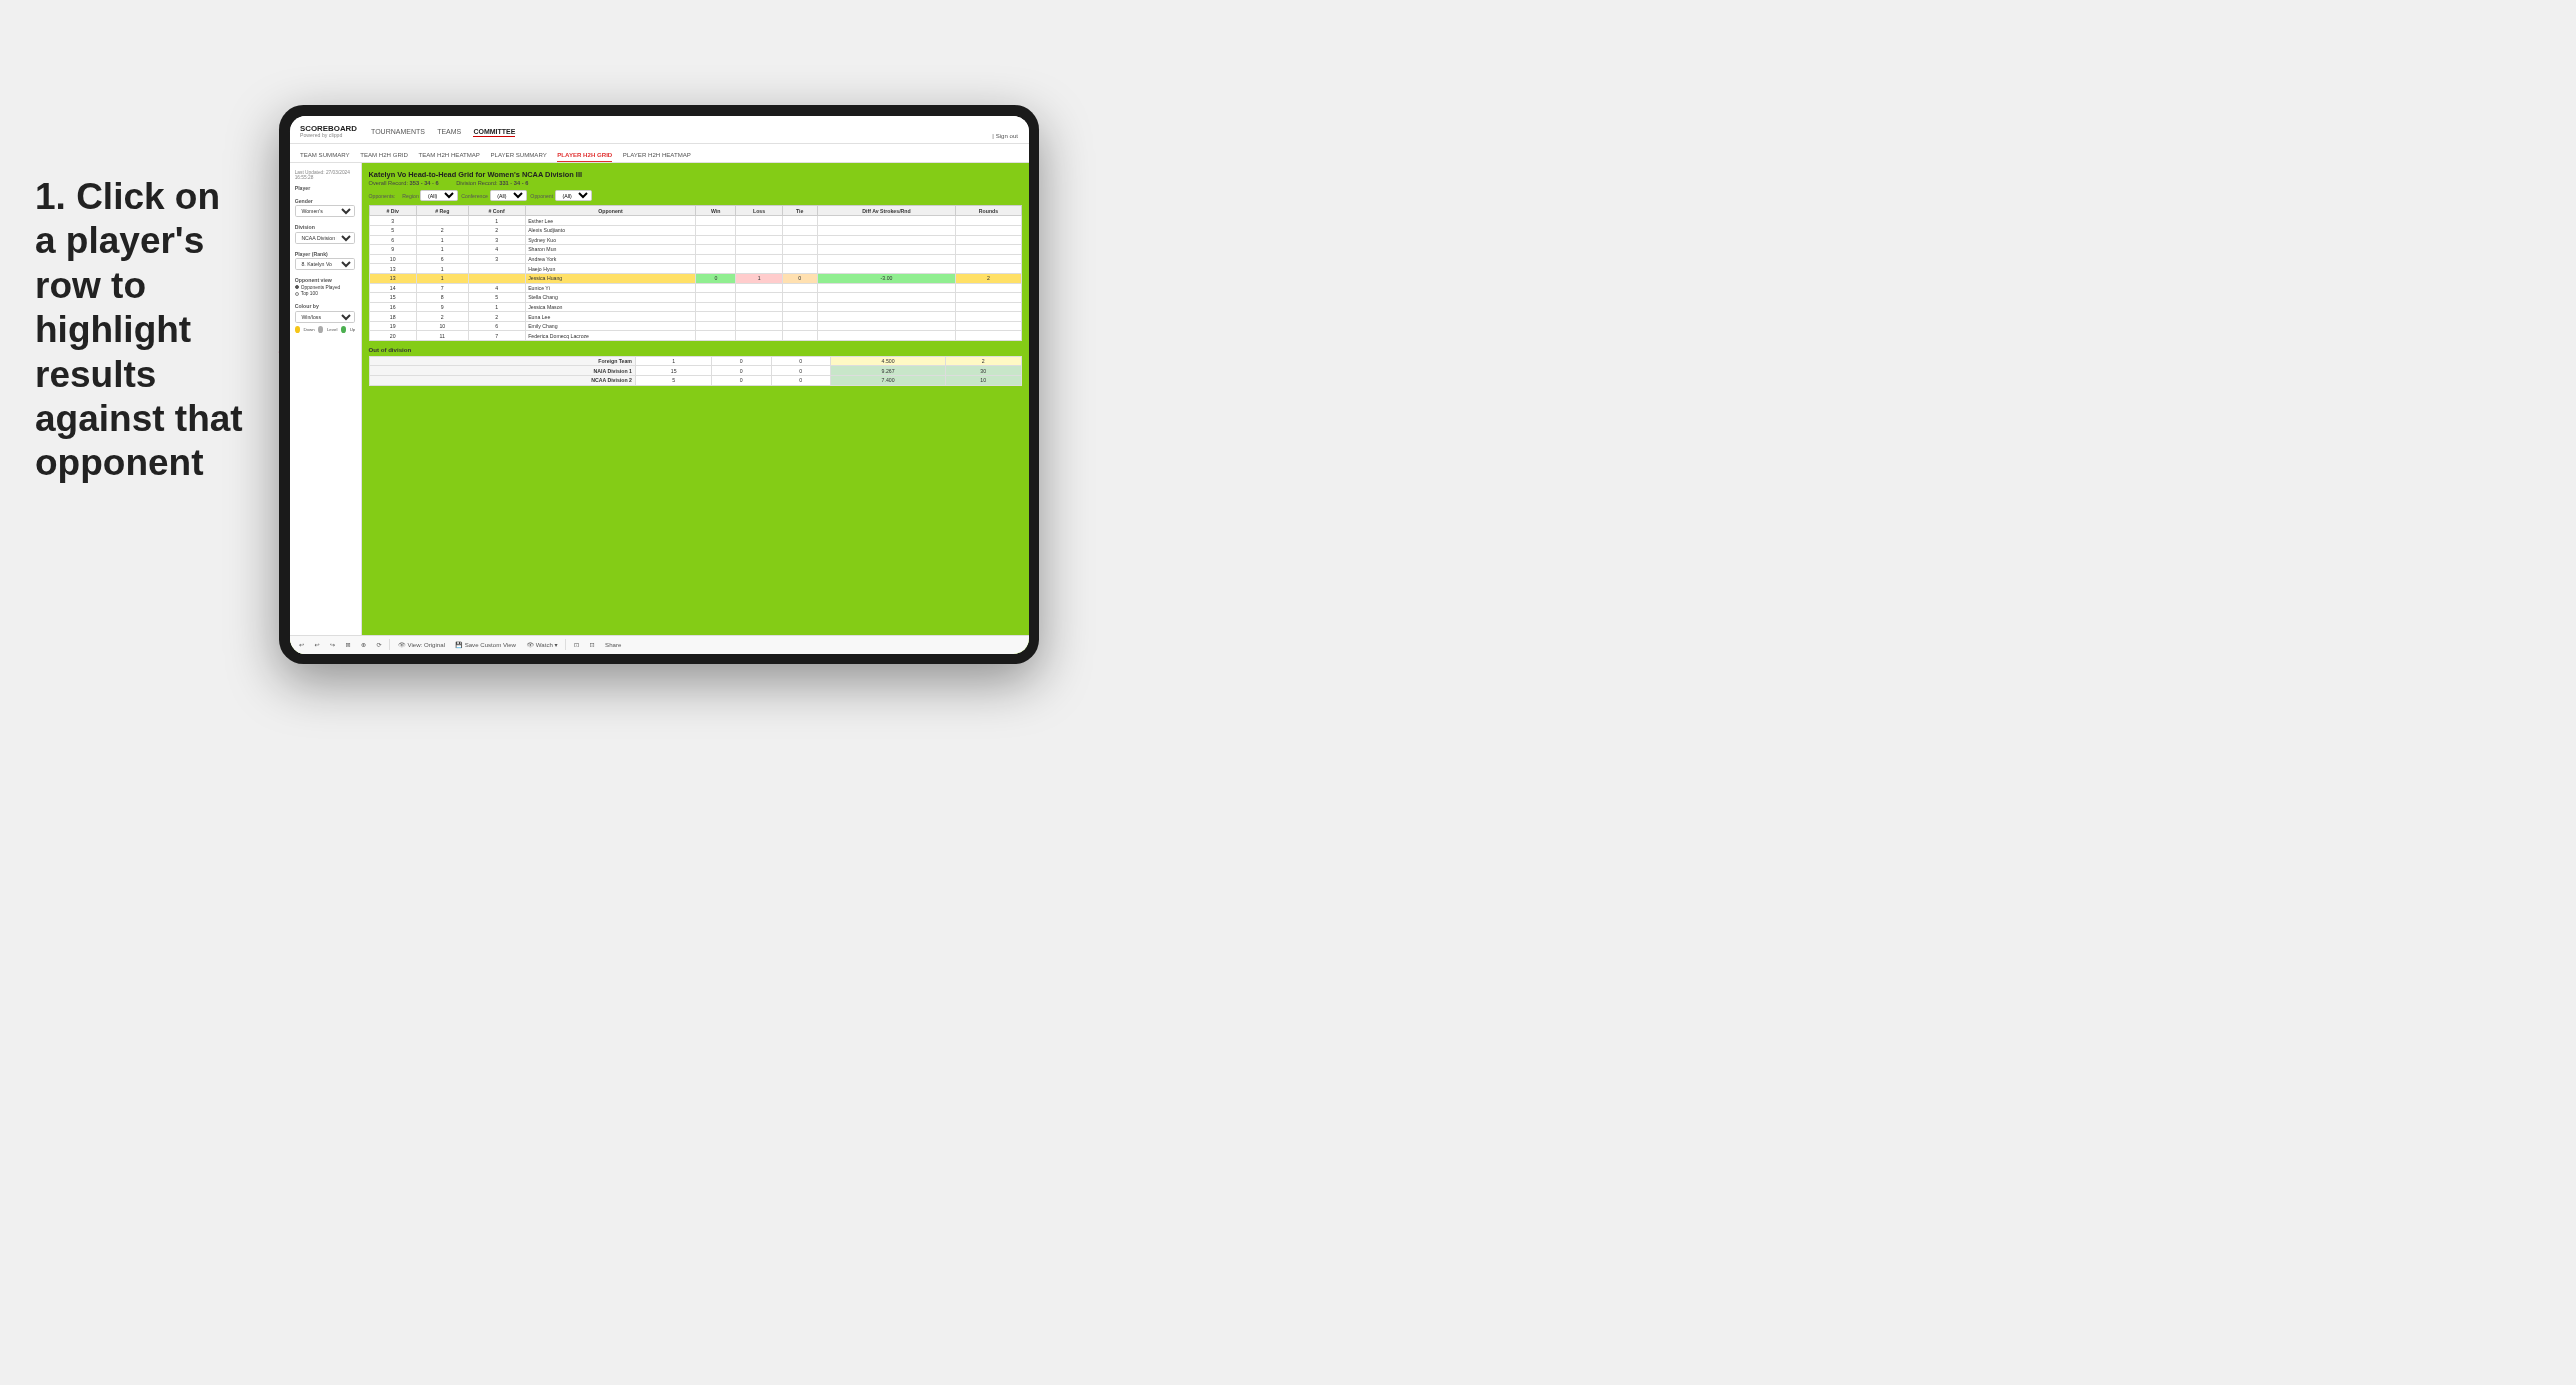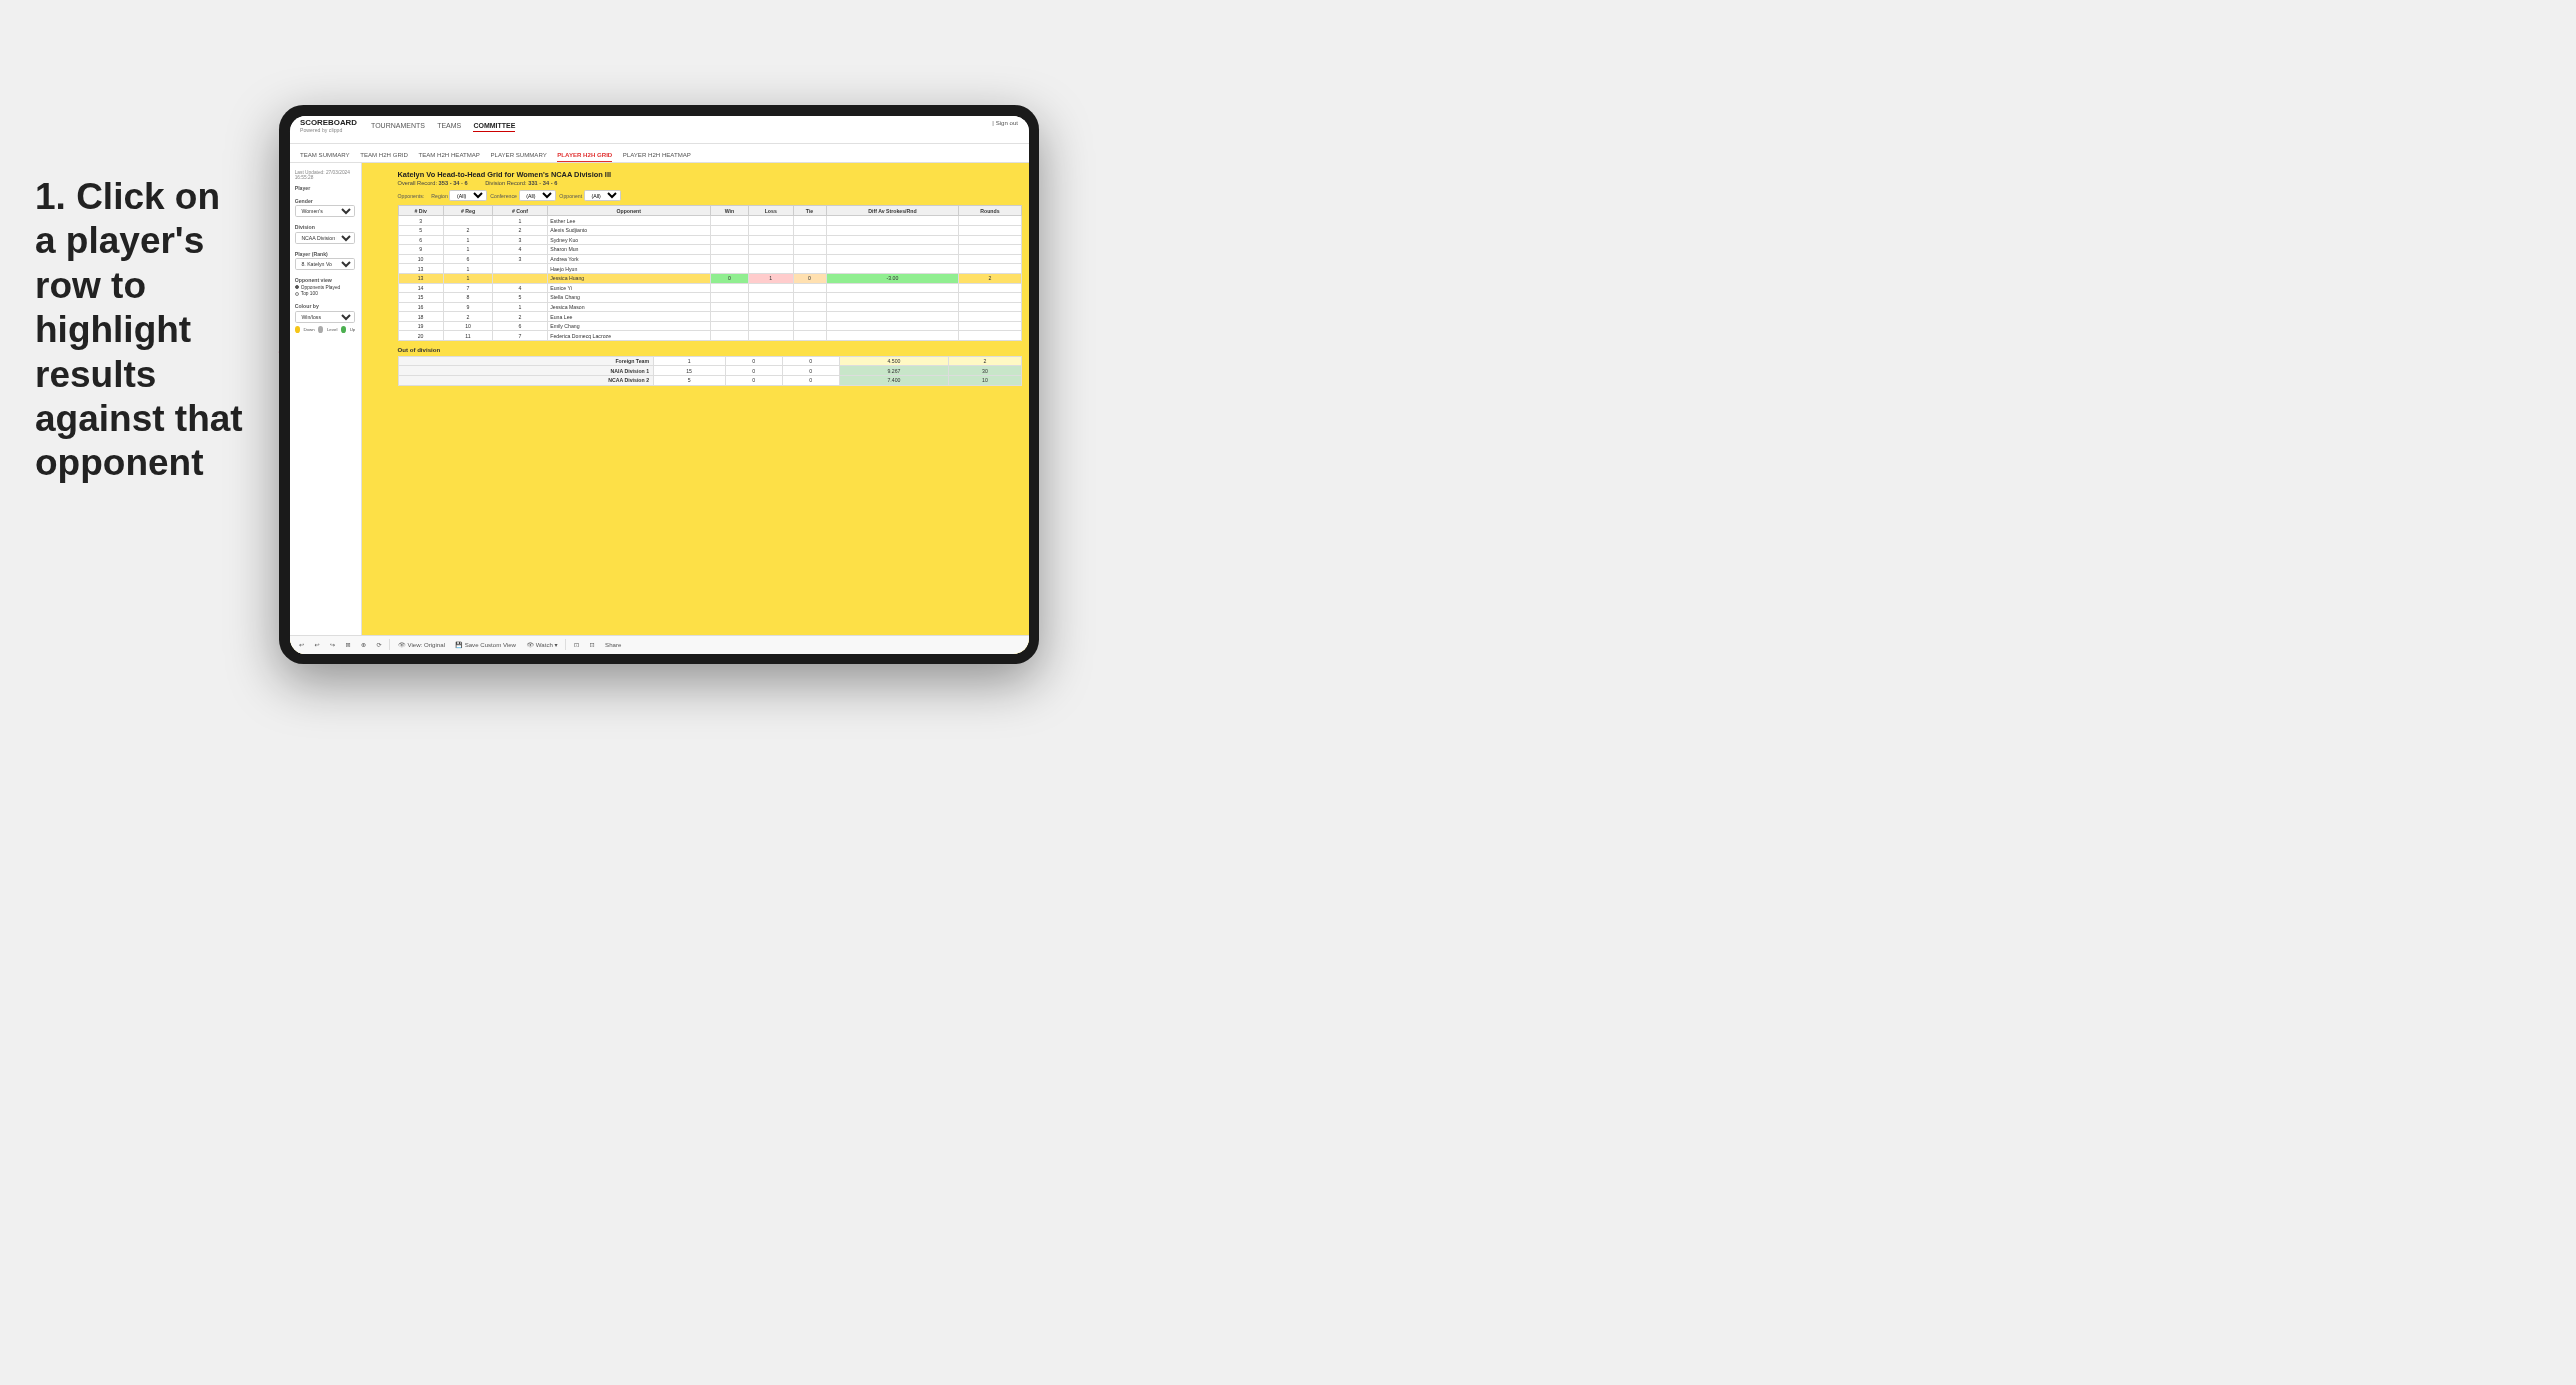--- a/index.html
+++ b/index.html
@@ -32,21 +32,21 @@
       overflow: hidden;
       position: relative;
     }
 
     
     .nav-bar {
       background: #fff;
       border-bottom: 0.9px solid #e0e0e0;
       padding: 3.5px 10.5px;
       display: flex;
-      align-items: flex-start;
+      align-items: flex-end;
       justify-content: space-between;
       height: 28px;
     }
     .nav-left {
       display: flex;
       align-items: center;
       gap: 14px;
     }
     .logo {
       font-size: 7.9px;
@@ -100,22 +100,21 @@
     .sub-nav-link.active {
       color: #e03030;
       border-bottom: 1.7px solid #e03030;
       font-weight: bold;
     }
 
     
     .main-content {
       display: flex;
       height: calc(100% - 47px);
-      background: #fde047;
-      gap: 29px;
+      background: #84cc16;
     }
 
     
     .sidebar {
       width: 72px;
       background: #fff;
       border-right: 0.9px solid #e0e0e0;
       padding: 7px 5.2px;
       font-size: 5.7px;
       flex-shrink: 0;

